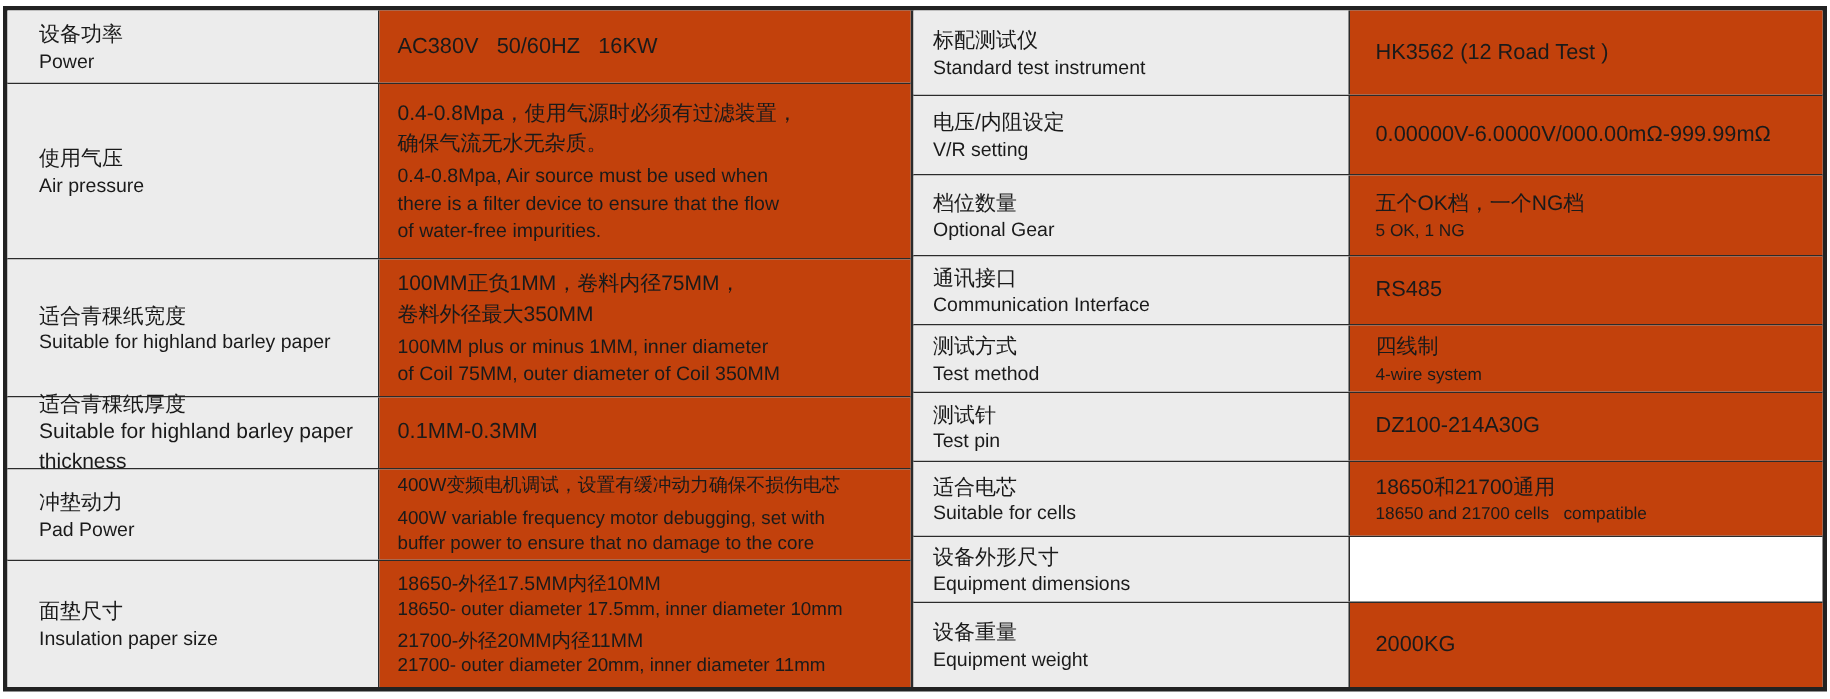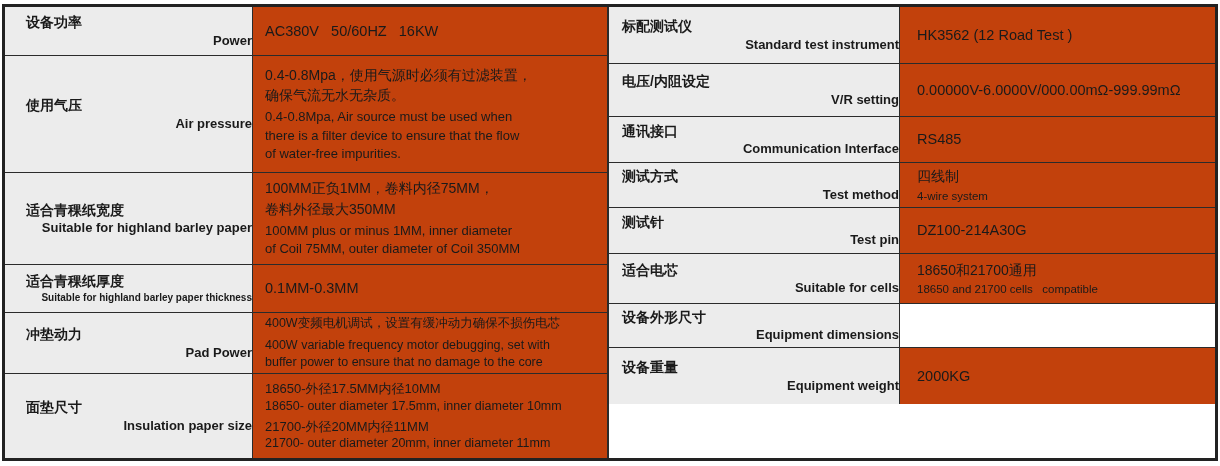--- a/index.html
+++ b/index.html
@@ -16,30 +16,29 @@
   }
   .half{display:flex;flex-direction:column;box-sizing:border-box;}
   .half.left{width:604px;border-right:2px solid var(--border,#2b2b2b);}
   .half.right{flex:1;}
   .row{display:flex;box-sizing:border-box;border-bottom:1.5px solid var(--border,#2b2b2b);}
   .row.last{border-bottom:none;}
   .cell{box-sizing:border-box;display:flex;flex-direction:column;justify-content:center;}
   .label-cell{
     background:var(--label-bg,#ececec);
     border-right:1.5px solid var(--border,#2b2b2b);
-    padding:2px 0 2px 21px;
-    font-weight:bold;
+    padding:2px 12px 2px 21px;
   }
   .half.right .label-cell{width:291px;padding-left:13px;}
   .half.left  .label-cell{width:248px;}
   .value-cell{flex:1;background:#c2410c;padding:3px 8px 3px 12px;}
   .half.right .value-cell{padding-left:17px;}
   .zh{font-size:14px;line-height:1.3;}
-  .en{font-size:13px;line-height:1.32;text-align:right;}
-  .en.sm-label{font-size:10px;line-height:1.4;}
+  .en{font-size:13px;line-height:1.32;}
+  .en.sm-label{font-size:14px;line-height:1.4;}
   .vmain{font-size:14.5px;line-height:1.3;white-space:pre-wrap;}
   .vzh{font-size:14px;line-height:1.45;white-space:pre-wrap;}
   .ven{font-size:13px;line-height:1.42;white-space:pre-wrap;margin-top:3px;}
   .vzh.md{font-size:13px;line-height:1.35;}
   .vzh.sm{font-size:12.5px;line-height:1.3;}
   .ven.sm{font-size:12.5px;line-height:1.35;margin-top:6px;}
   .ven.xs{font-size:11.5px;line-height:1.3;margin-top:2px;}
   .gap-top{margin-top:3px;}
 </style>
 </head>
@@ -138,20 +137,30 @@
     <div class="row" style="height:53px">
       <div class="cell label-cell">
         <div class="zh">电压/内阻设定</div>
         <div class="en">V/R setting</div>
       </div>
       <div class="cell value-cell">
         <div class="vmain">0.00000V-6.0000V/000.00mΩ-999.99mΩ</div>
       </div>
     </div>
 
+    <div class="row" style="height:54px">
+      <div class="cell label-cell">
+        <div class="zh">档位数量</div>
+        <div class="en">Optional Gear</div>
+      </div>
+      <div class="cell value-cell">
+        <div class="vzh">五个OK档，一个NG档</div>
+        <div class="ven xs">5 OK, 1 NG</div>
+      </div>
+    </div>
 
     <div class="row" style="height:46px">
       <div class="cell label-cell">
         <div class="zh">通讯接口</div>
         <div class="en">Communication Interface</div>
       </div>
       <div class="cell value-cell">
         <div class="vmain">RS485</div>
       </div>
     </div>

